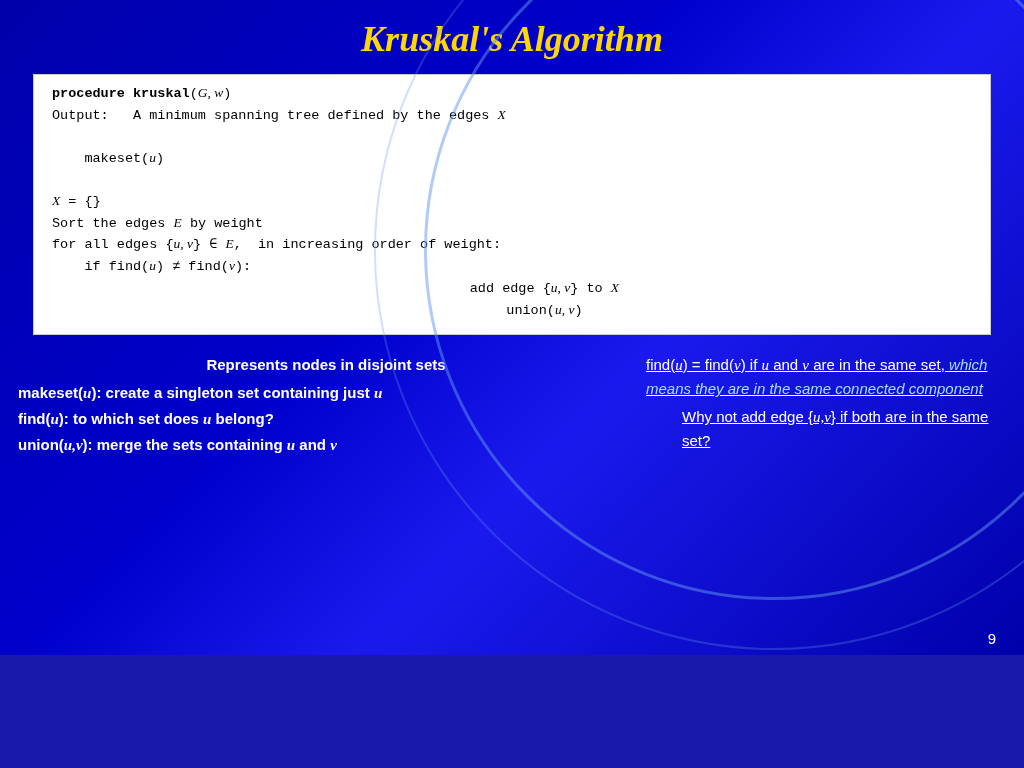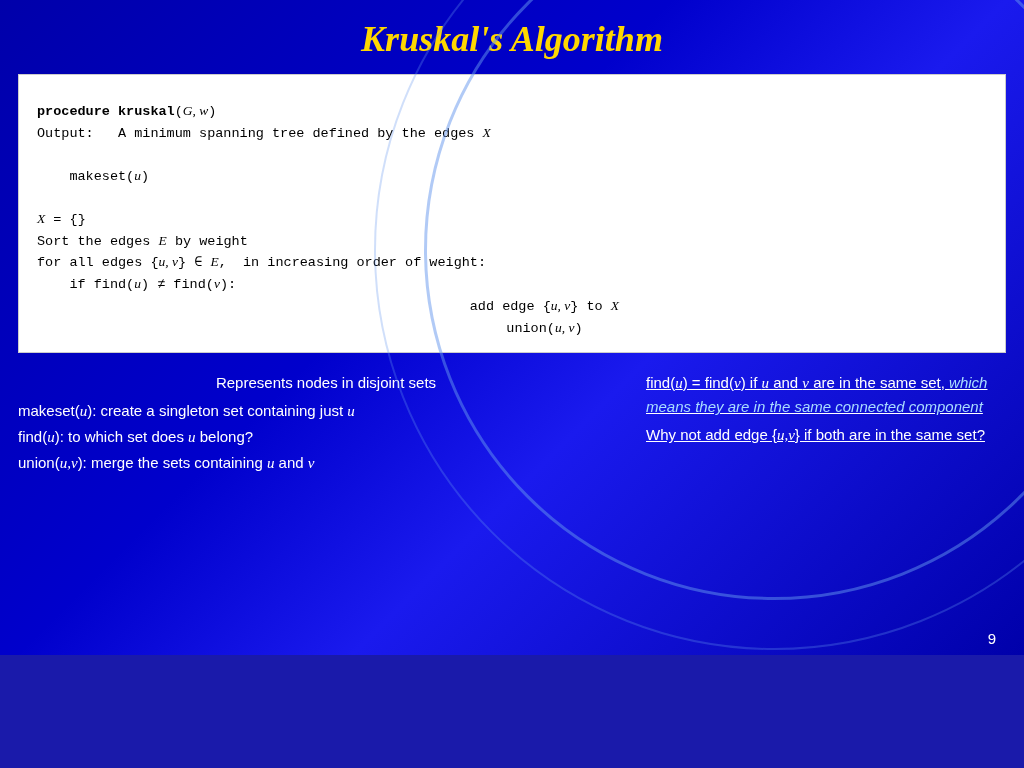--- a/index.html
+++ b/index.html
@@ -48,22 +48,22 @@
       text-align: center;
       color: #FFD700;
       font-size: 36px;
       font-family: Georgia, serif;
       padding: 18px 0 14px 0;
       font-style: italic;
     }
 
     .code-box {
       background: white;
-      margin: 0 18px;
-      padding: 26px 18px 12px 18px;
+      margin: 0 33px;
+      padding: 8px 18px 12px 18px;
       font-family: 'Courier New', Courier, monospace;
       font-size: 14px;
       color: #000;
       line-height: 1.55;
       border: 1px solid #ccc;
     }
 
     .bottom-section {
       display: flex;
       margin-top: 10px;
@@ -74,20 +74,21 @@
     .bottom-left {
       flex: 1;
       color: white;
       font-size: 15px;
       line-height: 1.6;
       padding-top: 8px;
     }
 
     .bottom-left p {
       margin-bottom: 2px;
+      font-weight: bold;
     }
 
     .bottom-right {
       width: 360px;
       color: white;
       font-size: 15px;
       line-height: 1.6;
       padding-top: 8px;
       text-decoration: underline;
     }
@@ -167,20 +168,20 @@
       </p>
       <p>
         union(<span class="math-italic">u,v</span>): merge the sets containing <span class="math-italic">u</span> and <span class="math-italic">v</span>
       </p>
     </div>
 
     <div class="bottom-right">
       <p>
         find(<span class="math-italic">u</span>) = find(<span class="math-italic">v</span>) if <span class="math-italic">u</span> and <span class="math-italic">v</span> are in the same set, <span class="italic-blue">which means they are in the same connected component</span>
       </p>
-      <p style="margin-top:4px;">
+      <p style="margin-top:4px;margin-left:36px;">
         Why not add edge {<span class="math-italic">u,v</span>} if both are in the same set?
       </p>
     </div>
   </div>
 
   <div class="page-number">9</div>
 </div>
 
 </body></html>

